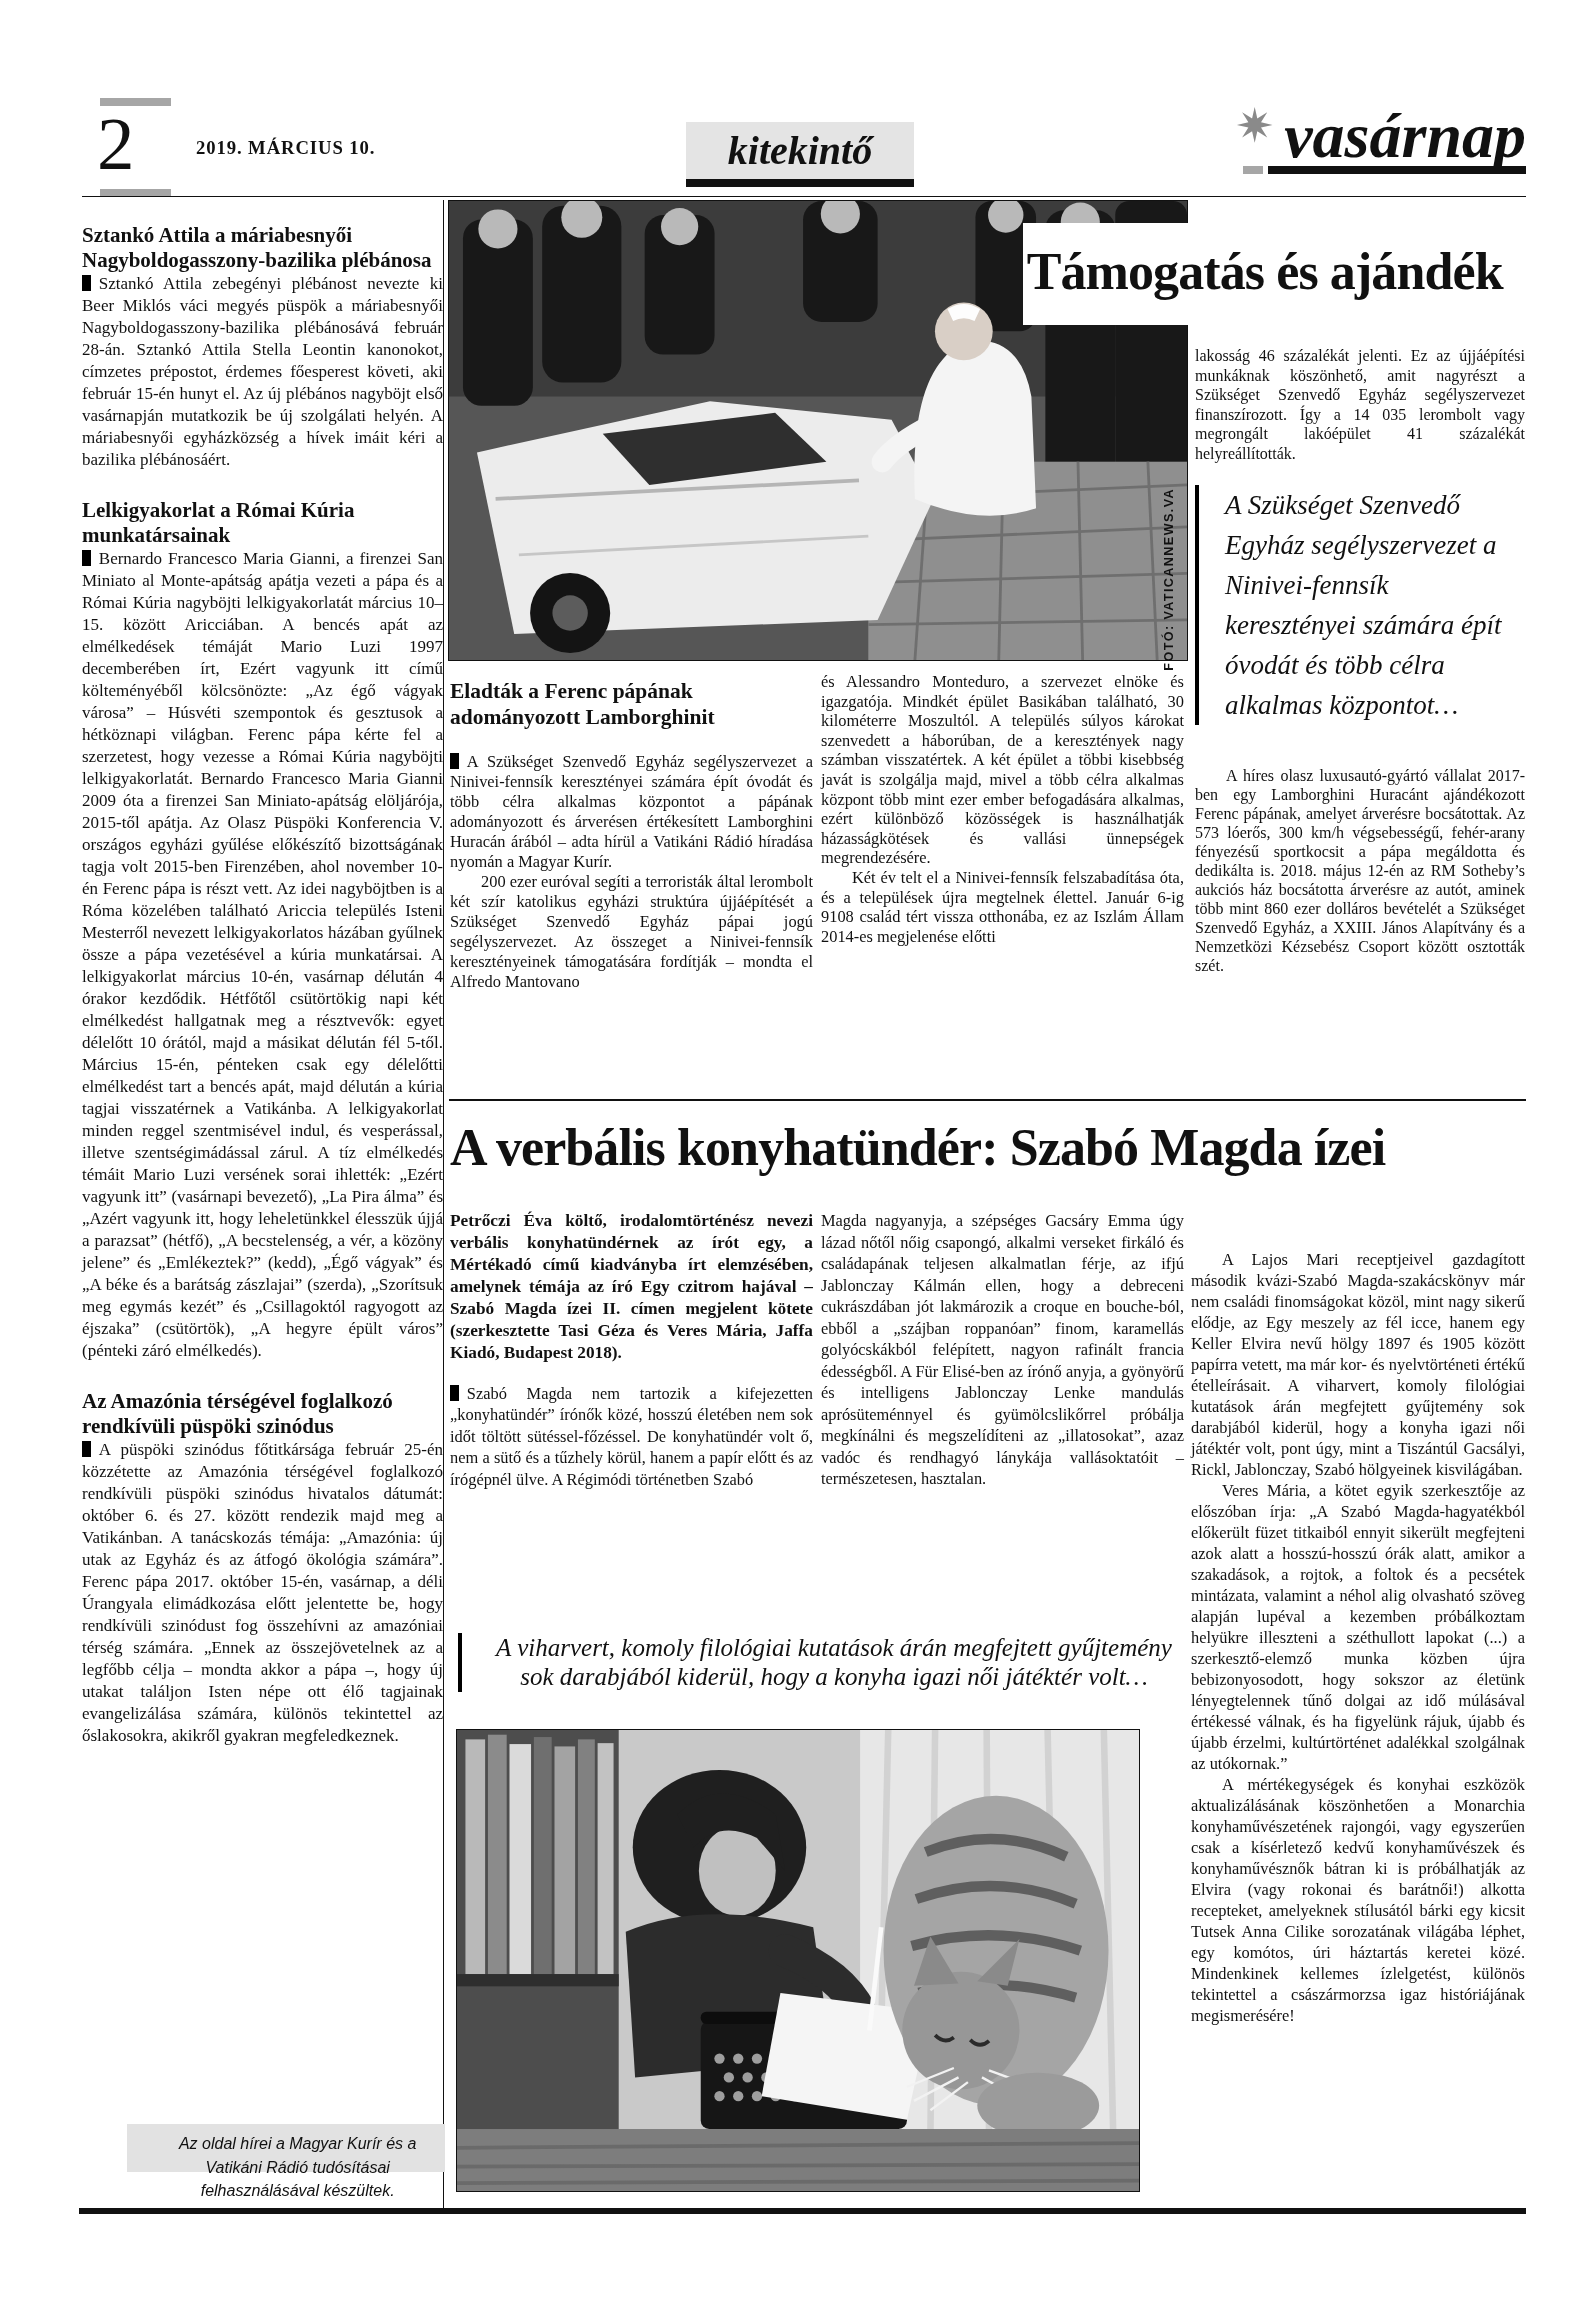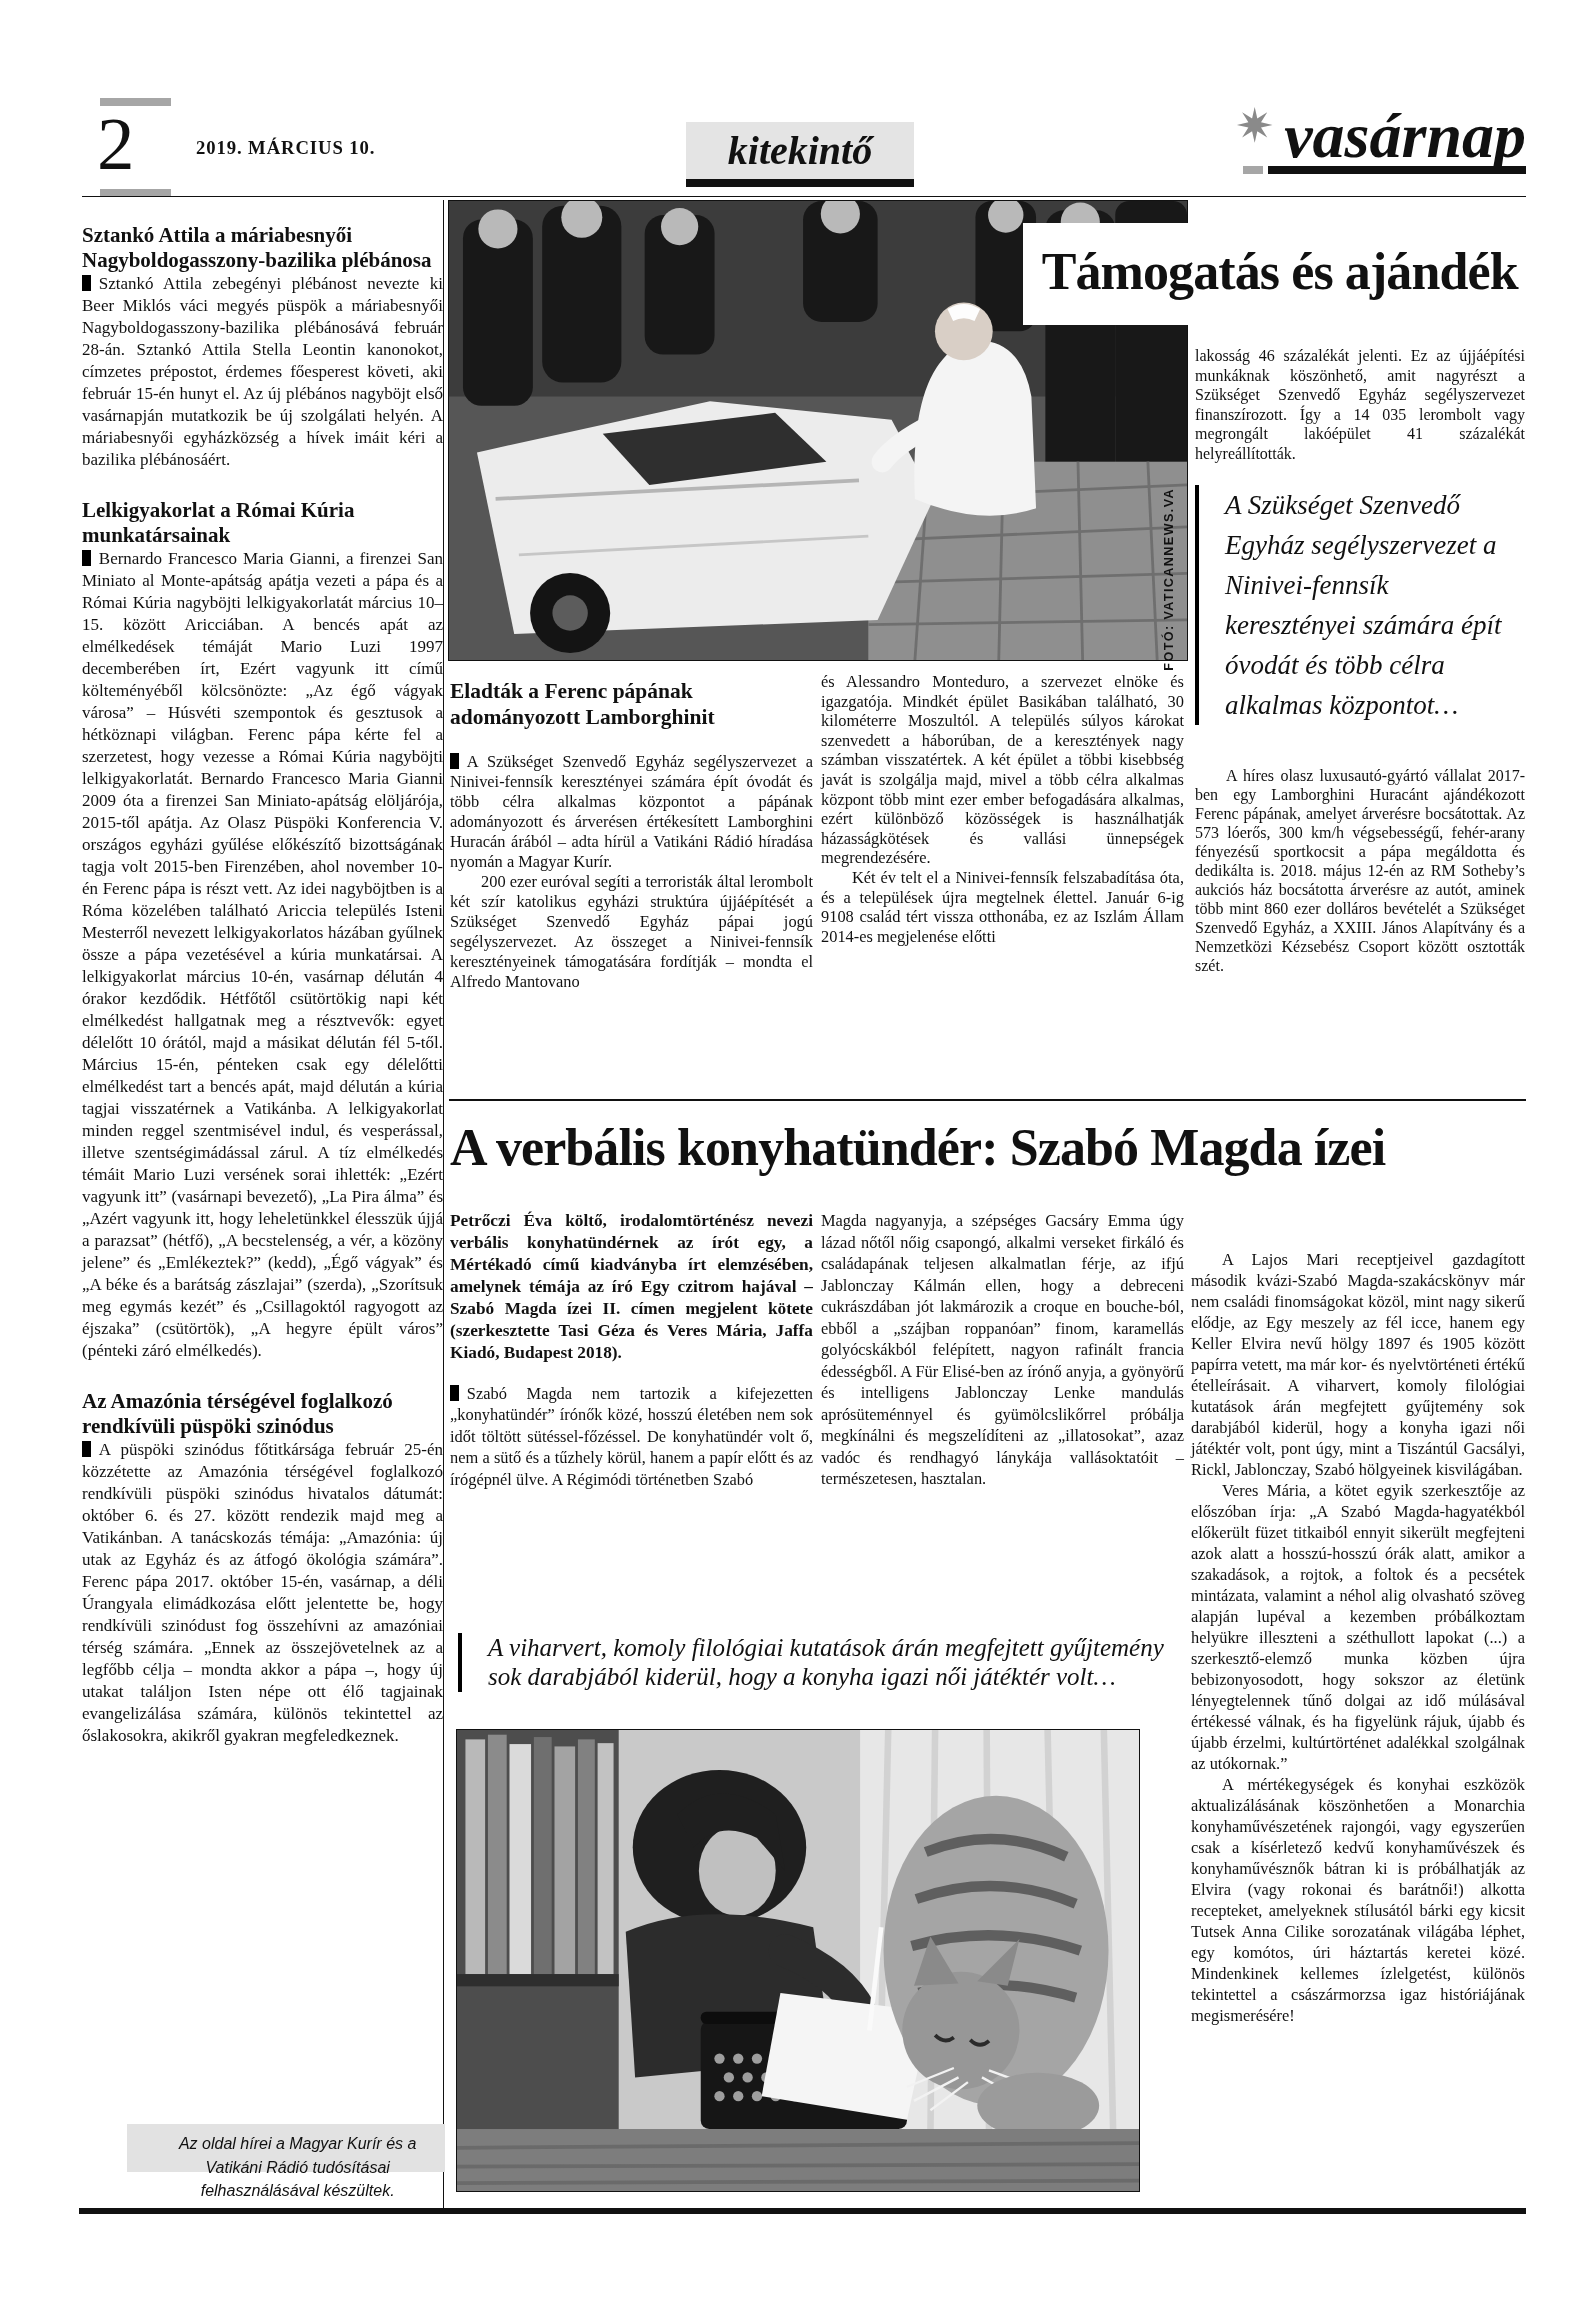--- a/index.html
+++ b/index.html
@@ -26,32 +26,32 @@
   .mk{display:inline-block;width:9.3px;height:16px;background:#000;margin-right:7.5px;vertical-align:-1.9px;}
   .indent{text-indent:31px;}
   .srcbox{background:#e2e2e2;font-family:"Liberation Sans",sans-serif;font-size:16px;line-height:23.4px;
           font-style:italic;text-align:center;padding:8.4px 18.7px;box-sizing:border-box;}
   
   .photo{border:1.9px solid #111;box-sizing:border-box;overflow:hidden;background:#777;}
   .photo svg{display:block;width:100%;height:100%;}
   .credit{font-family:"Liberation Sans",sans-serif;font-weight:700;font-size:12.6px;letter-spacing:1.4px;
           writing-mode:vertical-rl;transform:rotate(180deg);color:#111;}
   
-  .band{background:#fff;padding-left:15px;}
+  .band{background:#fff;}
   .bighead{font-size:52px;font-weight:700;line-height:1.05;letter-spacing:-0.9px;margin:0;white-space:nowrap;}
   .midhead{font-size:21.5px;line-height:26px;font-weight:700;margin:0;}
   
   .midcol{width:363px;font-size:16.4px;line-height:20px;}
   .rightcol{width:330px;font-size:16px;line-height:19.6px;}
   .botcol{width:363px;font-size:16.4px;line-height:21.5px;}
   .botcol3{width:334px;font-size:16.4px;line-height:21px;}
   .lede{font-weight:700;font-size:17.3px;line-height:22px;}
   .pq{border-left:4.7px solid #000;padding-left:26px;font-style:italic;}
   .pq-right{font-size:27px;line-height:40px;text-align:left;}
-  .pq-bot{font-size:25px;line-height:29.4px;text-align:left;}
+  .pq-bot{font-size:25px;line-height:29.4px;text-align:center;}
 </style>
 </head>
 <body>
 
 <div class="page">
 
   <div class="abs graybar" style="left:100px;top:98px;width:71px;height:8.4px;"></div>
   <div class="abs pagenum" style="left:97px;top:106px;">2</div>
   <div class="abs graybar" style="left:100px;top:189px;width:71px;height:8.4px;"></div>
   <div class="abs date" style="left:196px;top:137px;">2019. MÁRCIUS 10.</div>

